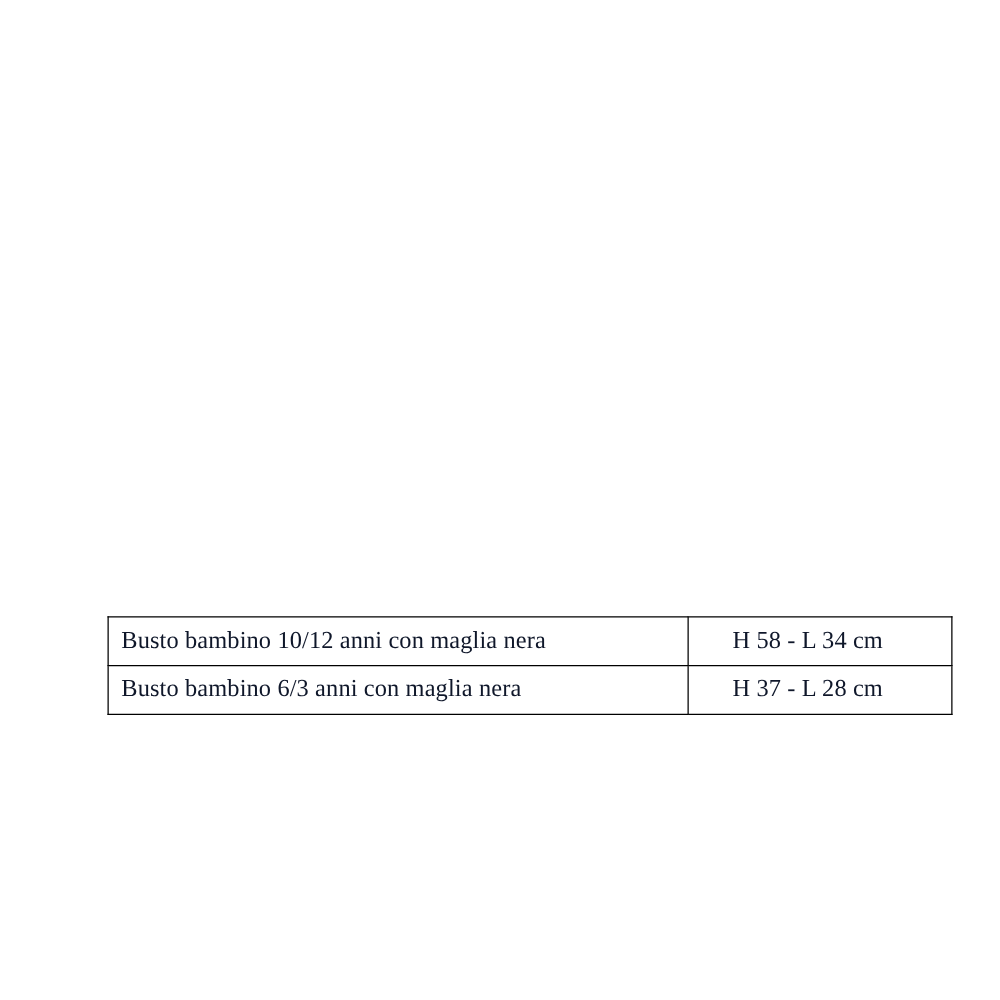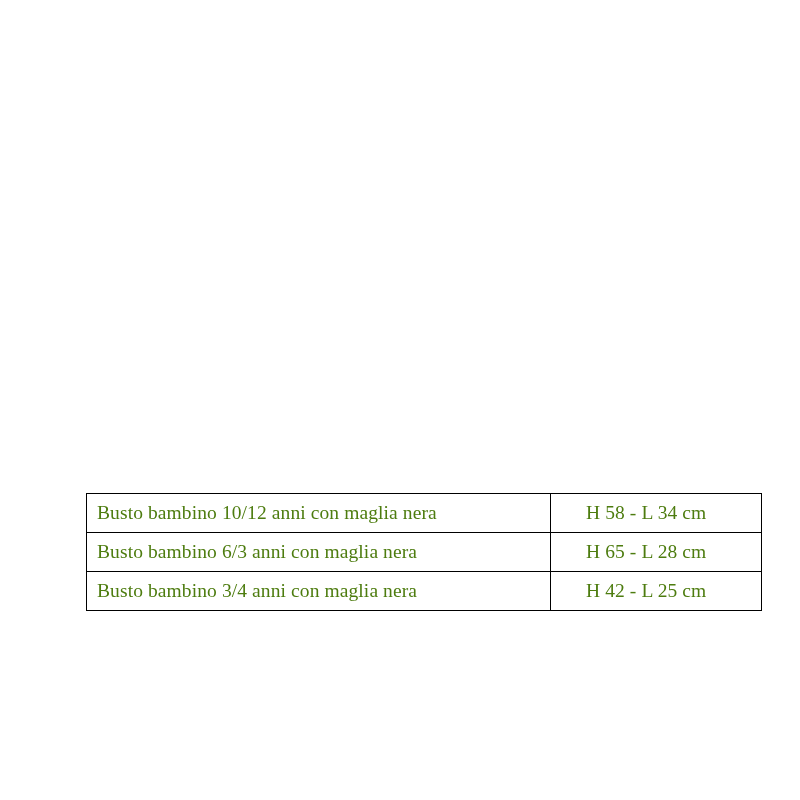--- a/index.html
+++ b/index.html
@@ -37,21 +37,21 @@
     table-layout: fixed;
   }
   .size-table tr {
     height: 39px;
   }
   .size-table td {
     border: 1px solid #000000;
     padding: 0 0 0 10px;
     font-size: 19.5px;
     font-family: "Liberation Serif", serif;
-    color: #4d7c0f;
+    color: #0f172a;
     vertical-align: middle;
     line-height: 1.1;
     letter-spacing: 0.1px;
   }
   .size-table td.col-desc {
     width: 453px;
   }
   .size-table td.col-dim {
     width: 175px;
     padding-left: 35px;
@@ -65,22 +65,18 @@
   <div class="blank-area"></div>
 
   <table class="size-table">
     <tbody>
       <tr>
         <td class="col-desc">Busto bambino 10/12 anni con maglia nera</td>
         <td class="col-dim">H 58 - L 34 cm</td>
       </tr>
       <tr>
         <td class="col-desc">Busto bambino 6/3 anni con maglia nera</td>
-        <td class="col-dim">H 65 - L 28 cm</td>
-      </tr>
-      <tr>
-        <td class="col-desc">Busto bambino 3/4 anni con maglia nera</td>
-        <td class="col-dim">H 42 - L 25 cm</td>
+        <td class="col-dim">H 37 - L 28 cm</td>
       </tr>
     </tbody>
   </table>
 
 </div>
 
 </body></html>

